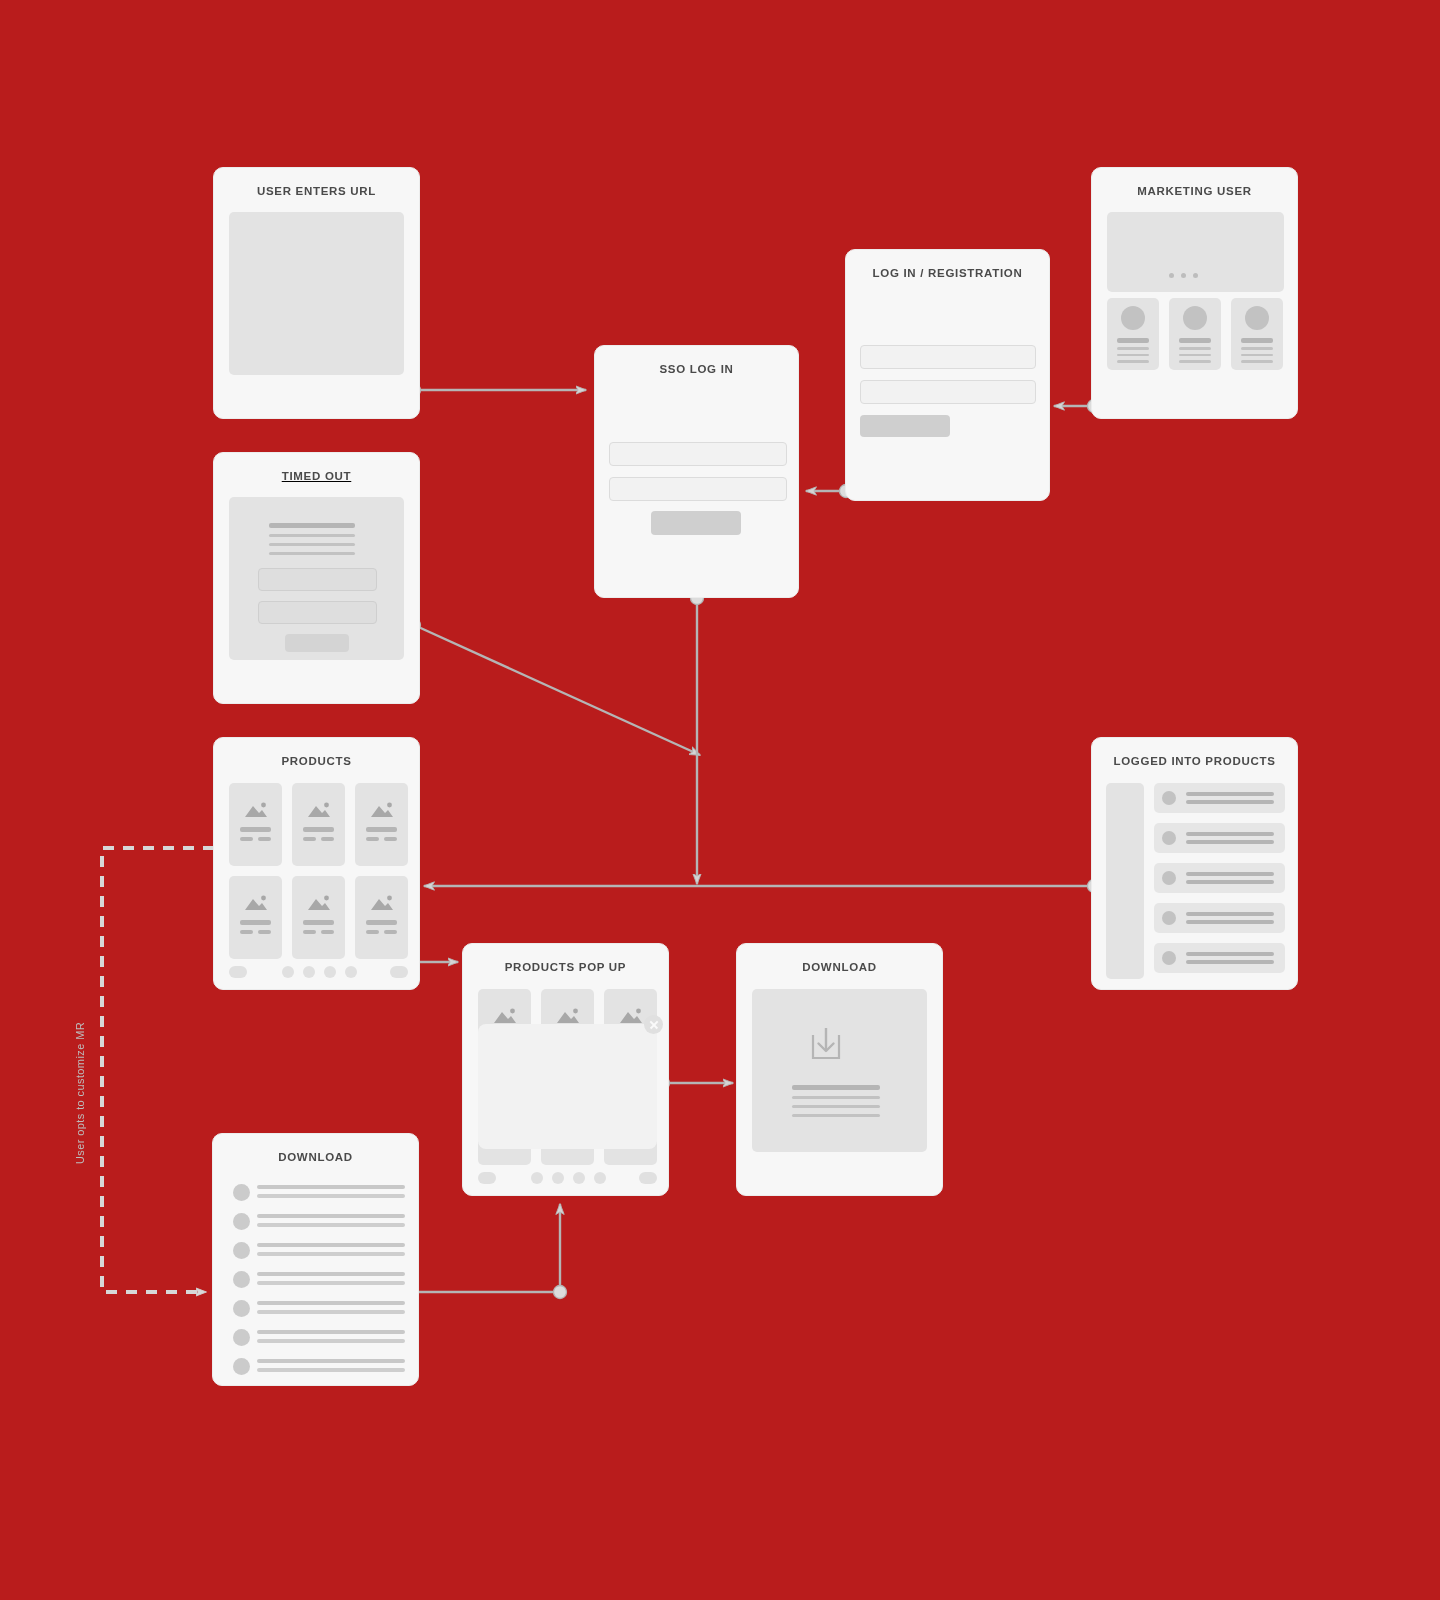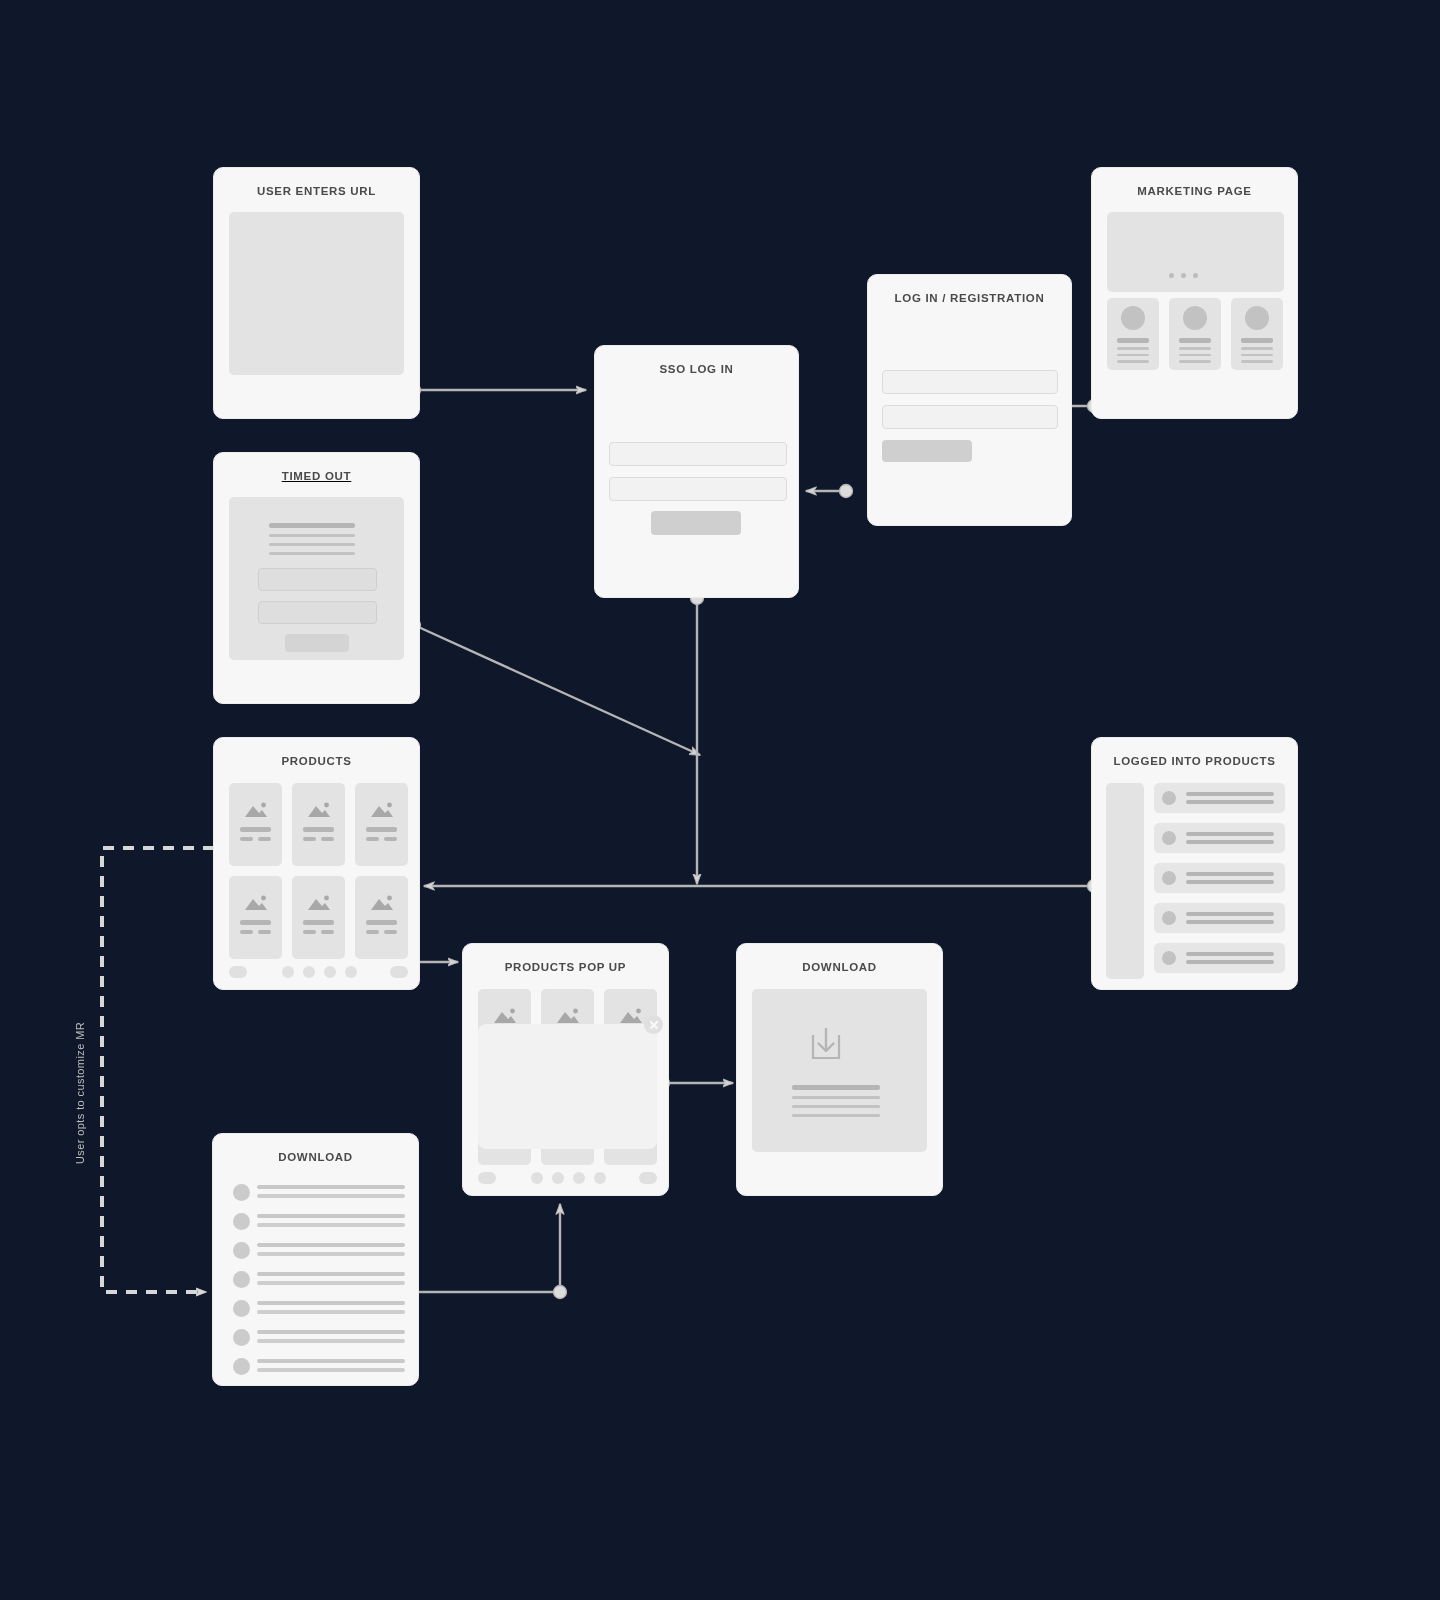--- a/index.html
+++ b/index.html
@@ -9,21 +9,21 @@
   }
   body {
     font-family: "Liberation Sans", sans-serif;
     -webkit-font-smoothing: antialiased;
   }
   #stage {
     position: relative;
     width: 1440px;
     height: 1600px;
     overflow: hidden;
-    background: #0f172a;
+    background: #b91c1c;
   }
   
   .card {
     position: absolute;
     background: #f7f7f7;
     border: 1px solid #ececec;
     border-radius: 10px;
     box-sizing: border-box;
   }
   .card-title {
@@ -199,21 +199,21 @@
       <path d="M214,848 L102,848 L102,1292 L206,1292" fill="none" stroke="#d7d7d7" stroke-width="4" stroke-dasharray="11 9" stroke-linecap="butt" marker-end="url(#ahd)"></path>
     </g>
   </svg>
 
   <div class="card" style="left:213px; top:167px; width:207px; height:252px;">
     <div class="card-title">USER ENTERS URL</div>
     <div class="screen" style="top:44px; height:163px;"></div>
   </div>
 
   <div class="card" style="left:1091px; top:167px; width:207px; height:252px;">
-    <div class="card-title">MARKETING PAGE</div>
+    <div class="card-title">MARKETING USER</div>
     <div class="mk-hero" style="left:15px; top:44px; width:177px; height:80px;">
       <div class="mk-dots" style="left:62px; top:61px;">
         <i></i>
         <i></i>
         <i></i>
       </div>
     </div>
 
     <div class="mk-col" style="left:15px; top:130px; width:52px; height:72px;">
       <div class="circle" style="left:14px; top:8px; width:24px; height:24px; background:#c2c2c2;"></div>
@@ -233,21 +233,21 @@
 
     <div class="mk-col" style="left:139px; top:130px; width:52px; height:72px;">
       <div class="circle" style="left:14px; top:8px; width:24px; height:24px; background:#c2c2c2;"></div>
       <div class="line" style="left:10px; top:40px; width:32px; height:4.5px; background:#b5b5b5;"></div>
       <div class="line" style="left:10px; top:49px; width:32px; height:2.6px;"></div>
       <div class="line" style="left:10px; top:55.5px; width:32px; height:2.6px;"></div>
       <div class="line" style="left:10px; top:62px; width:32px; height:2.6px;"></div>
     </div>
   </div>
 
-  <div class="card" style="left:845px; top:274px; width:205px; height:252px;margin-left:22px;">
+  <div class="card" style="left:845px; top:249px; width:205px; height:252px;">
     <div class="card-title">LOG IN / REGISTRATION</div>
     <div class="box-input" style="left:14px; top:95px; width:176px; height:24px;"></div>
     <div class="box-input" style="left:14px; top:130px; width:176px; height:24px;"></div>
     <div class="btn-fill" style="left:14px; top:165px; width:90px; height:22px;"></div>
   </div>
 
   <div class="card" style="left:594px; top:345px; width:205px; height:253px;">
     <div class="card-title">SSO LOG IN</div>
     <div class="box-input" style="left:14px; top:96px; width:178px; height:24px;"></div>
     <div class="box-input" style="left:14px; top:131px; width:178px; height:24px;"></div>

